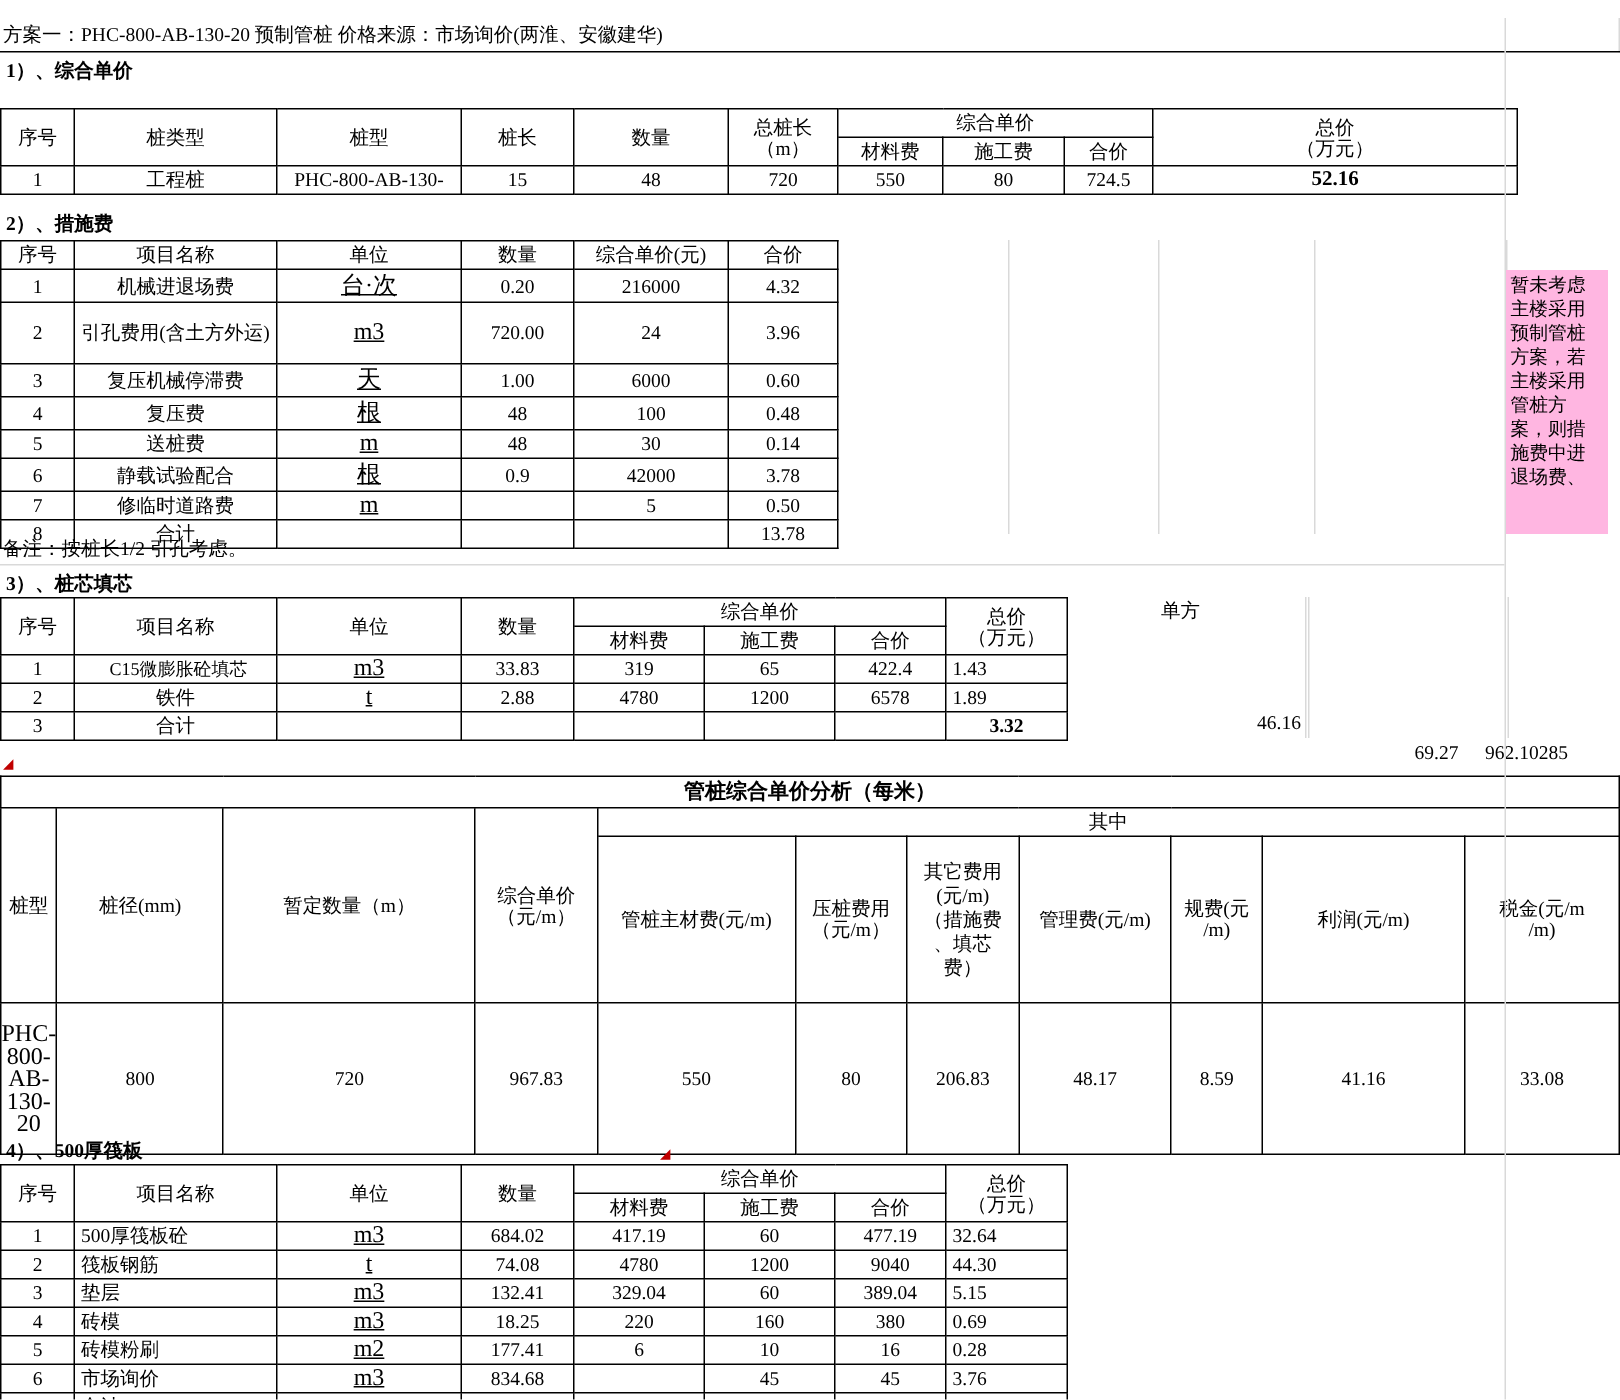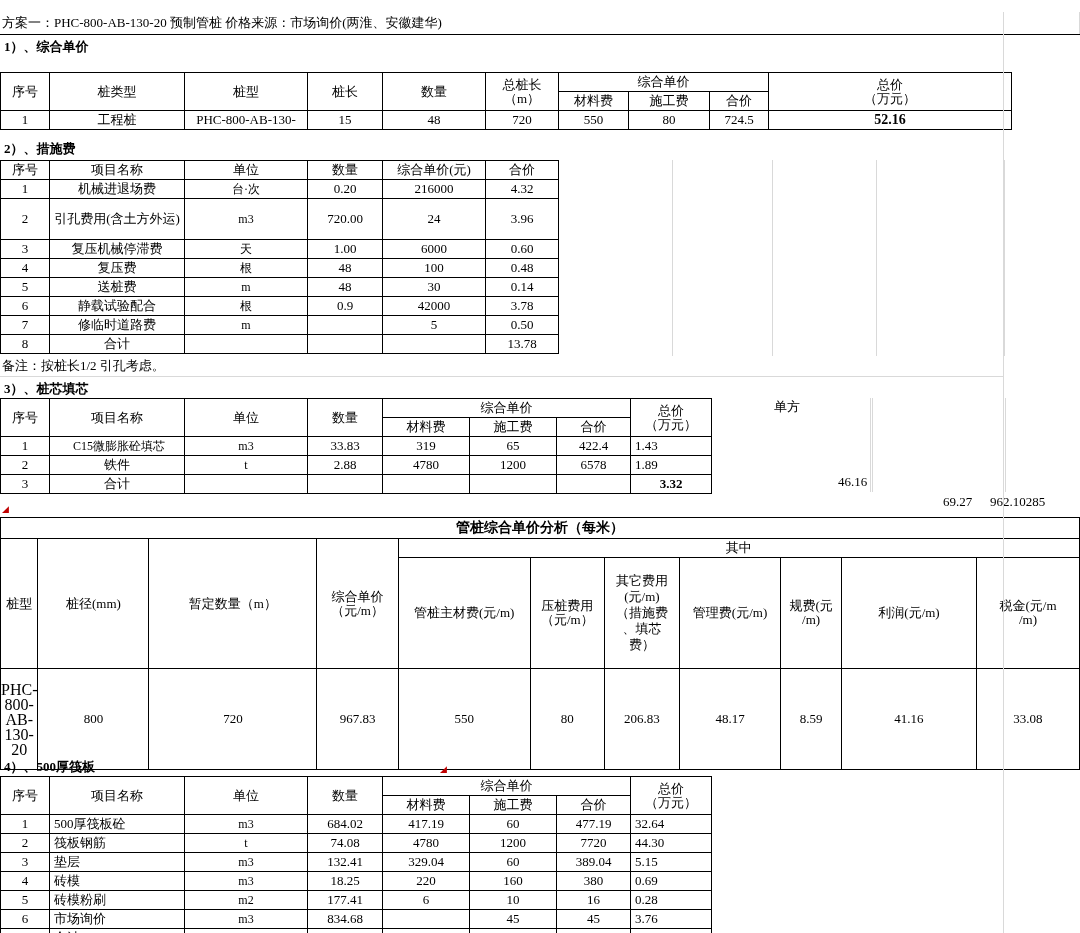--- a/index.html
+++ b/index.html
@@ -11,21 +11,21 @@
     color:#000000;
     overflow:hidden;
   }
   .sheet{position:relative;width:1080px;height:933px;margin-top:12px;}
   table{border-collapse:collapse;}
   td,th{padding:0;font-weight:normal;vertical-align:middle;}
   .c{text-align:center;}
   .l{text-align:left;padding-left:4px;}
   .bold{font-weight:bold;}
   .sec{font-weight:bold;font-size:13px;padding:2px 0 2px 2px;}
-  .small{font-size:12px;}
+  .small{font-size:16px;text-decoration:underline;}
   .xs{font-size:10px;}
   .title-row{font-size:13px;padding-left:2px;}
   .row18 td{height:18px;}
   .note{
     background:#ffb6e1;
     color:#000;
     font-size:12.5px;
     line-height:16px;
     padding:2px 3px;
     width:62px;
@@ -166,20 +166,21 @@
       <td class="c">13.78</td>
     </tr>
   </tbody>
     </table>
 
   <div style="position:absolute;left:600px;top:148px;width:404px;height:196px;border-right:1px solid #d9d9d9;"></div>
   <div style="position:absolute;left:672px;top:148px;width:0;height:196px;border-left:1px solid #d9d9d9;"></div>
   <div style="position:absolute;left:772px;top:148px;width:0;height:196px;border-left:1px solid #d9d9d9;"></div>
   <div style="position:absolute;left:876px;top:148px;width:0;height:196px;border-left:1px solid #d9d9d9;"></div>
 
+  <div class="note" style="position:absolute;left:1004px;top:168px;height:172px;">暂未考虑主楼采用预制管桩方案，若主楼采用管桩方案，则措施费中进退场费、</div>
 
   <div style="position:absolute;left:2px;top:345px;font-size:13px;">备注：按桩长1/2 引孔考虑。</div>
   <div style="position:absolute;left:0;top:364px;width:1003px;border-top:1px solid #d9d9d9;"></div>
 
   <div style="position:absolute;left:2px;top:366px;" class="sec">3）、桩芯填芯</div>
 
   <table style="position:absolute;left:0;top:386px;" class="tbl-main">
     <tbody>
         <tr>
       <td rowspan="2" class="c" style="width:48px;height:16px;">序号</td>
@@ -334,21 +335,21 @@
       <td class="c">477.19</td>
       <td class="l">32.64</td>
     </tr>
     <tr class="row18">
       <td class="c">2</td>
       <td class="l">筏板钢筋</td>
       <td class="c small">t</td>
       <td class="c">74.08</td>
       <td class="c">4780</td>
       <td class="c">1200</td>
-      <td class="c">7720</td>
+      <td class="c">9040</td>
       <td class="l">44.30</td>
     </tr>
     <tr class="row18">
       <td class="c">3</td>
       <td class="l">垫层</td>
       <td class="c small">m3</td>
       <td class="c">132.41</td>
       <td class="c">329.04</td>
       <td class="c">60</td>
       <td class="c">389.04</td>

